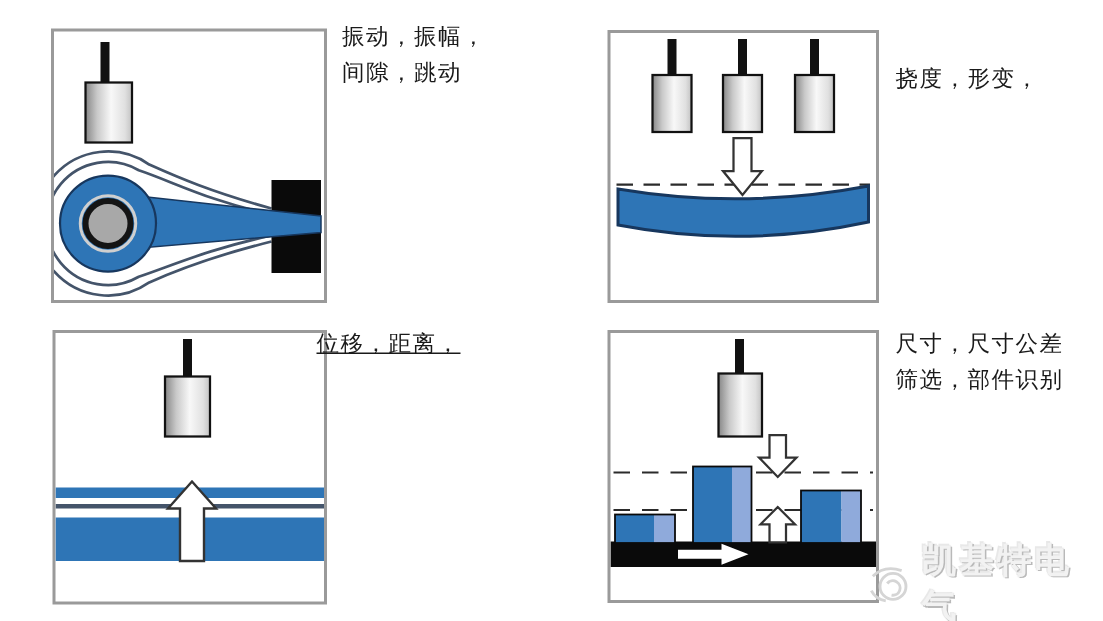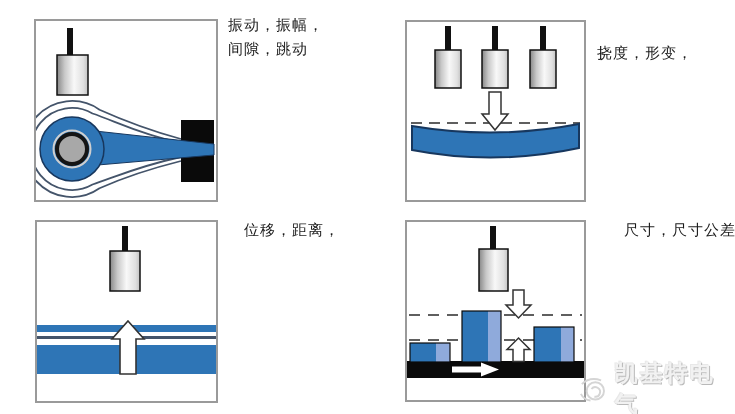--- a/index.html
+++ b/index.html
@@ -137,26 +137,27 @@
 
   <div class="caption" style="left:228px;top:13px;">
     <div>振动，振幅，</div>
     <div>间隙，跳动</div>
   </div>
 
   <div class="caption" style="left:597px;top:13px;margin-top:28px;">
     <div>挠度，形变，</div>
   </div>
 
-  <div class="caption" style="left:244px;top:218px;">
+  <div class="caption" style="left:211px;top:218px;text-decoration:underline;">
     <div>位移，距离，</div>
   </div>
 
-  <div class="caption" style="left:624px;top:218px;">
+  <div class="caption" style="left:597px;top:218px;">
     <div>尺寸，尺寸公差</div>
+    <div>筛选，部件识别</div>
   </div>
 
   <div class="watermark">
     <svg width="34" height="34" viewBox="0 0 34 34">
       <g fill="none" stroke="#d5d5d5" stroke-width="2">
         <circle cx="18" cy="19" r="9"></circle>
         <path d="M 4 12 Q 12 4 24 8"></path>
         <path d="M 3 22 Q 6 28 13 29"></path>
         <path d="M 14 17 a 5 5 0 1 1 3 8"></path>
       </g>

